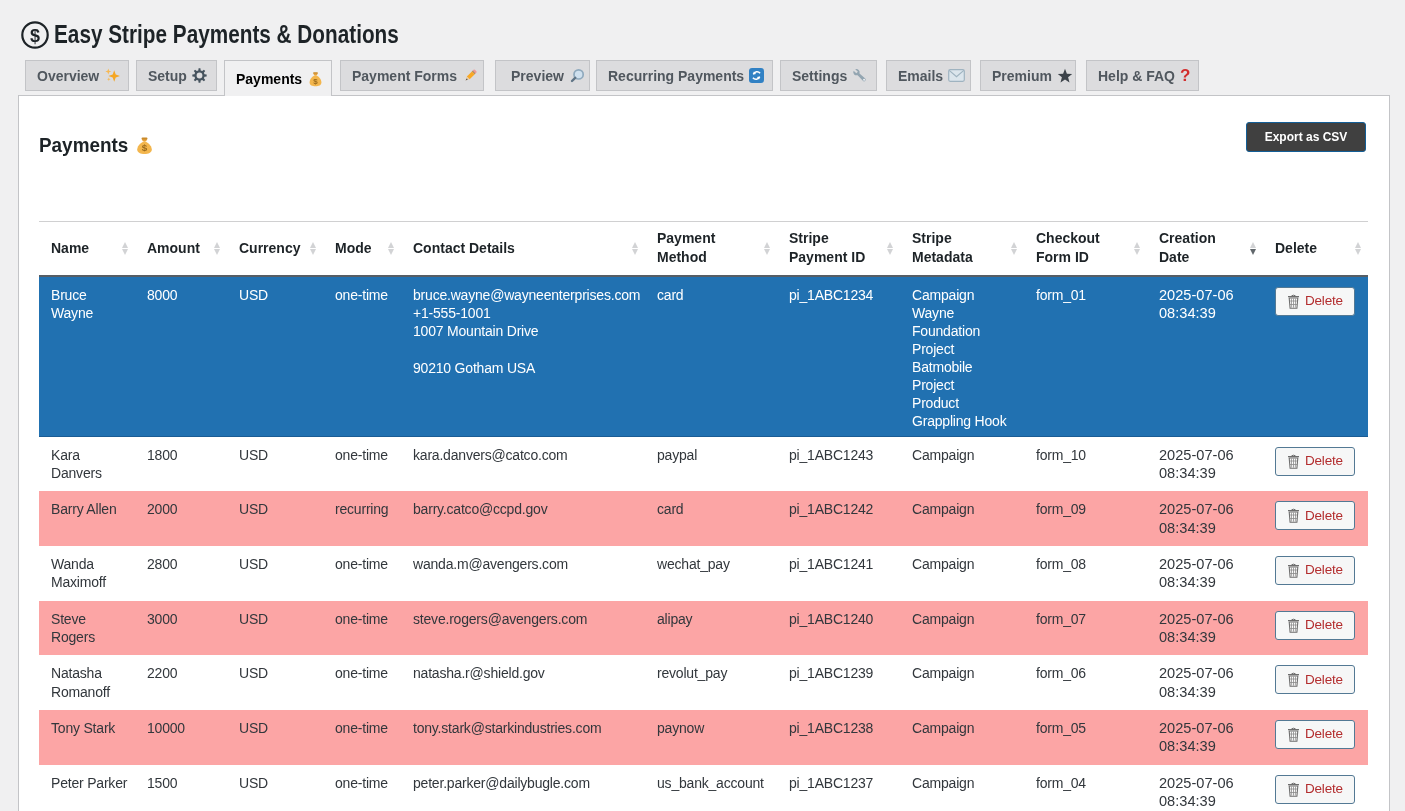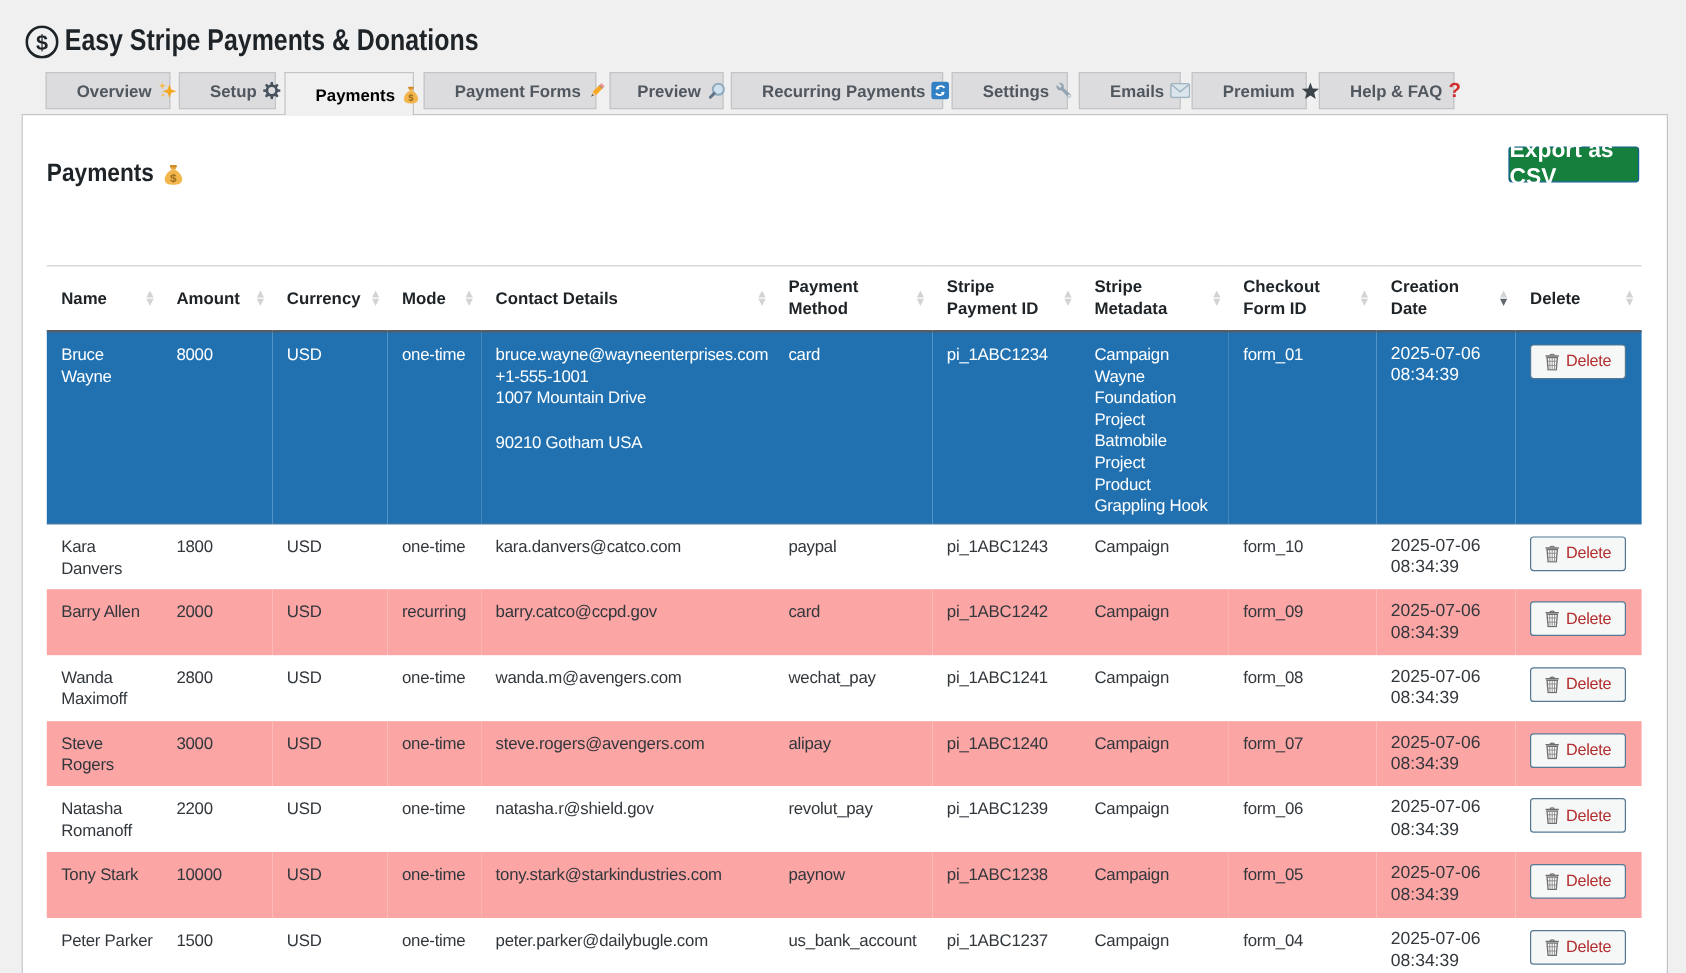--- a/index.html
+++ b/index.html
@@ -16,25 +16,24 @@
   position:absolute; left:21px; top:20px;
   display:flex; align-items:center; gap:5px;
   font-size:25px; font-weight:bold; color:#1d2327;
 }
 .h1 .t { display:inline-block; transform:scaleX(0.83); transform-origin:left center; white-space:nowrap; }
 
 .tabs { position:absolute; left:0; top:60px; z-index:2; }
 .tab {
   position:absolute; top:0;
   display:flex; align-items:center; gap:5px;
-  height:31px; padding-left:25px;
+  height:31px; padding-left:11px;
   background:#dcdcde; border:1px solid #c3c4c7;
   font-size:14px; font-weight:bold; color:#50575e;
   white-space:nowrap;
-  margin-left:13px;
 }
 .tab.active {
   background:#f0f0f1; color:#000; height:36px; border-bottom:none;
   z-index:3;
 }
 .t1 { left:25px;    width:104px; }
 .t2 { left:136px;   width:81px;  }
 .t3 { left:224px;   width:108px; }
 .t4 { left:340px;   width:144px; }
 .t5 { left:495px;   width:95px;justify-content:center;  }
@@ -48,23 +47,23 @@
   position:absolute; left:18px; top:95px; width:1372px; height:750px;
   background:#fff; border:1px solid #c3c4c7;
 }
 .h2 {
   position:absolute; left:20px; top:37px;
   display:flex; align-items:center; gap:6px;
   font-size:21px; font-weight:bold; color:#1d2327;
 }
 .h2 .t2x { display:inline-block; transform:scaleX(0.9); transform-origin:left center; margin-right:-10px; }
 .exportbtn {
-  position:absolute; right:23px; top:26px; width:109px; height:30px;
-  background:#15803d; border:1px solid #135e96; border-radius:3px;
-  color:#fff; font-size:19px; font-weight:bold;
+  position:absolute; right:23px; top:26px; width:120px; height:30px;
+  background:#404040; border:1px solid #135e96; border-radius:3px;
+  color:#fff; font-size:12px; font-weight:bold;
   display:flex; align-items:center; justify-content:center;
 }
 .controls { position:absolute; left:20px; top:81px; height:35px; display:flex; align-items:center; font-size:14px; color:#32373c;}
 .sel {
   width:49px; height:35px; margin:0 8px;
   border:1px solid #8c8f94; border-radius:4px; background:#fff;
   position:relative; display:flex; align-items:center; padding-left:6px;
   font-size:14.5px; color:#1d2327;
 }
 .sel .chev { position:absolute; right:8px; top:13px; width:11px; height:9px; }

